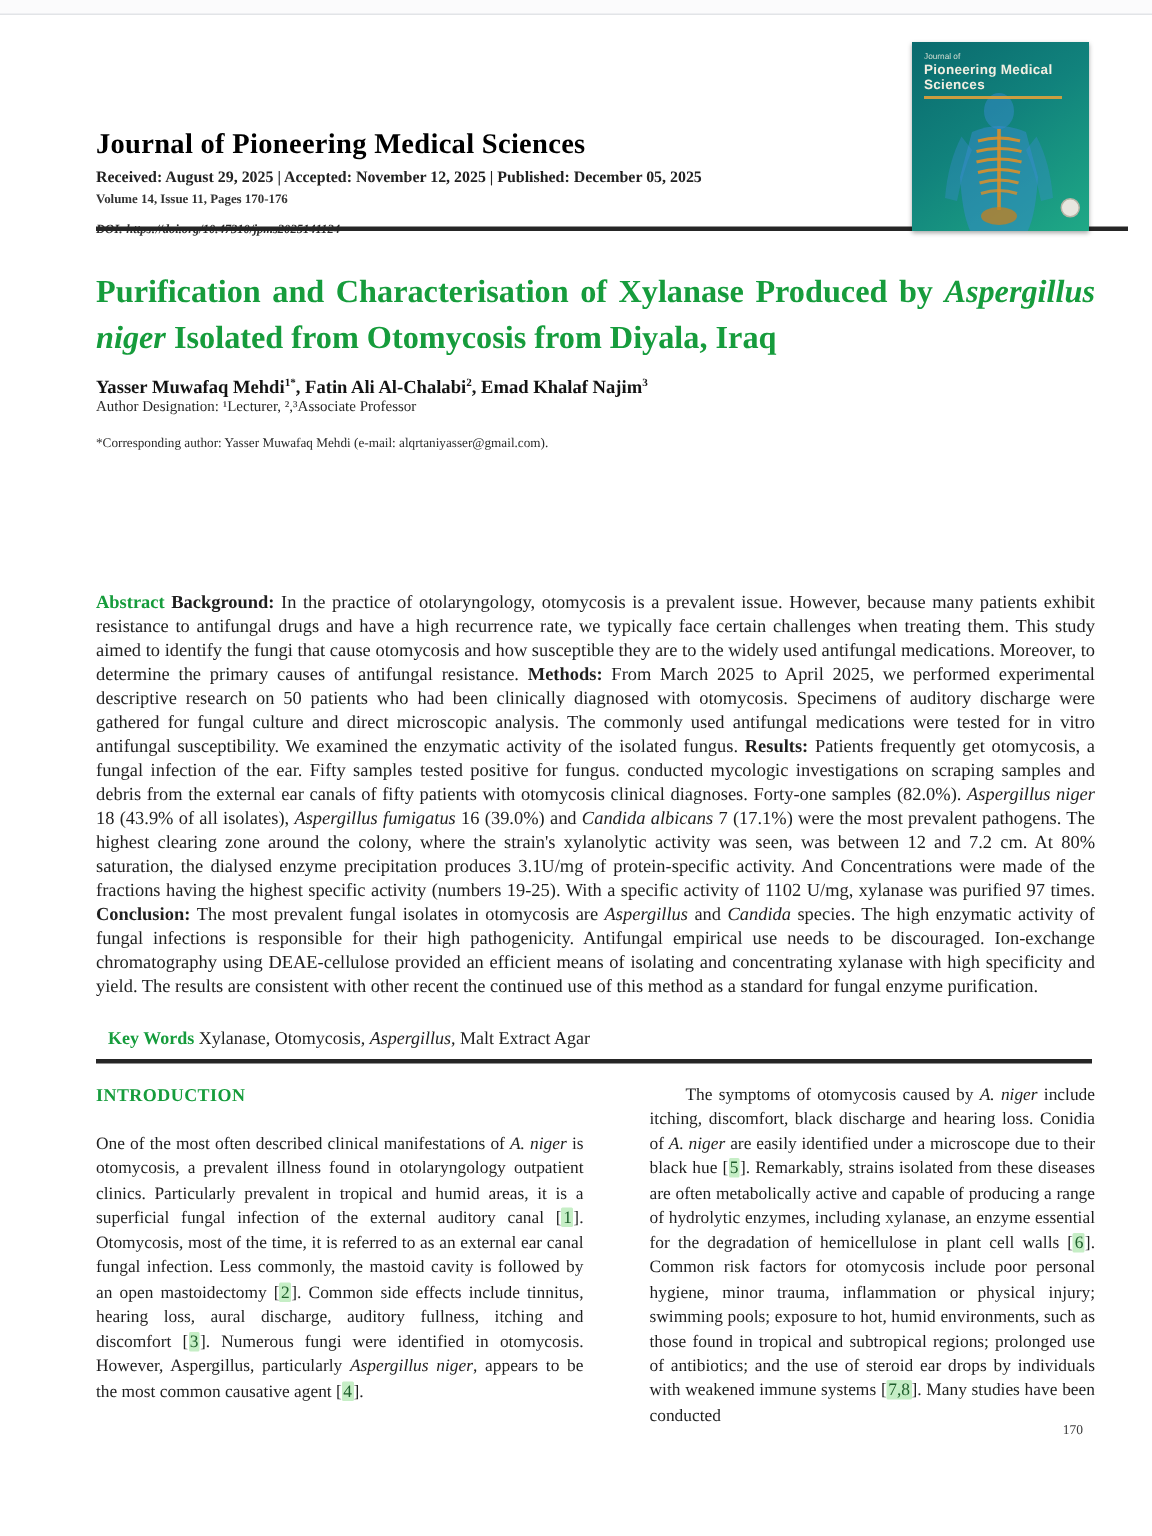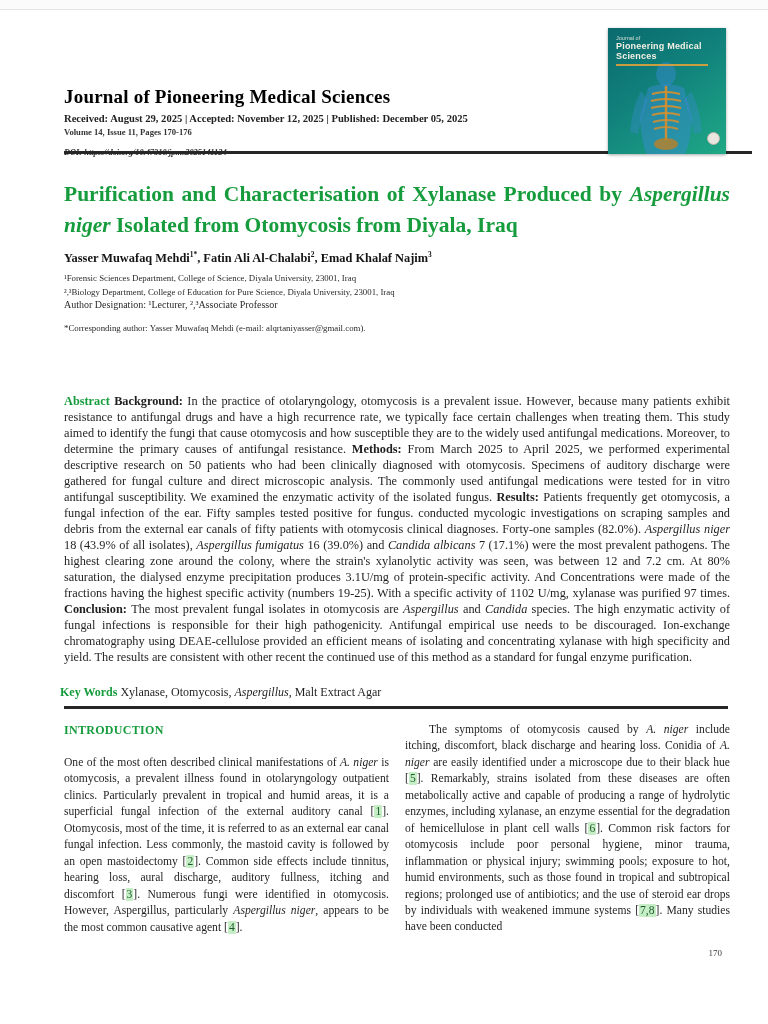--- a/index.html
+++ b/index.html
@@ -55,32 +55,32 @@
   .affils{margin-top:5px;font-size:8.8px;line-height:1.6;color:#2a2a2a;}
   .designation{font-size:10px;color:#2a2a2a;}
   .corresponding{margin-top:13px;font-size:8.8px;color:#2a2a2a;}
   .license{margin-top:13px;font-size:8.8px;line-height:1.55;color:#2a2a2a;width:478px;}
   
   .abstract{
     position:absolute;left:64px;top:394px;width:666px;
     font-size:12.3px;line-height:1.3;text-align:justify;color:#1f1f1f;
   }
   .keywords{
-    position:absolute;left:60px;top:685px;width:666px;
+    position:absolute;left:72px;top:685px;width:666px;
     font-size:12px;color:#1f1f1f;
   }
   .section-divider{position:absolute;left:64px;right:40px;top:706px;height:2.5px;background:#262626;}
   
   .columns{
     position:absolute;left:64px;top:722px;width:666px;
     display:flex;gap:16px;
   }
   .col{width:325px;font-size:11.6px;line-height:1.42;text-align:justify;color:#1f1f1f;}
   .intro-heading{font-size:12px;font-weight:bold;color:var(--green);letter-spacing:.3px;margin-bottom:16px;}
-  .col-right p{text-indent:24px;}
+  .col-right p{text-indent:24px;margin-left:28px;}
   
   .rt-b{font-weight:bold;}
   .rt-i{font-style:italic;}
   .rt-gb{font-weight:bold;color:var(--green);}
   .rt-sup{vertical-align:super;font-size:.6em;font-weight:bold;}
   .rt-cite{background:#c6eec6;color:#1d5c2a;padding:0 1px;border-radius:1px;}
   
   .page-number{position:absolute;right:46px;top:948px;font-size:9px;color:#3a3a3a;}
 </style>
 </head>
@@ -117,24 +117,20 @@
     <div class="cover-main">Sciences</div>
     <div class="cover-bar"></div>
   </div>
   <div class="cover-badge"></div>
 </div>
 
 <h1 class="article-title"><span class="rt-n">Purification and Characterisation of Xylanase Produced by </span><span class="rt-i">Aspergillus niger</span><span class="rt-n"> Isolated from Otomycosis from Diyala, Iraq</span></h1>
 
 <div class="authors-block">
   <div class="authors-line"><span class="rt-n">Yasser Muwafaq Mehdi</span><span class="rt-sup">1*</span><span class="rt-n">, Fatin Ali Al-Chalabi</span><span class="rt-sup">2</span><span class="rt-n">, Emad Khalaf Najim</span><span class="rt-sup">3</span></div>
-  <div class="affils">
-    <div>¹Forensic Sciences Department, College of Science, Diyala University, 23001, Iraq</div>
-    <div>²,³Biology Department, College of Education for Pure Science, Diyala University, 23001, Iraq</div>
-  </div>
   <div class="designation">Author Designation: ¹Lecturer, ²,³Associate Professor</div>
   <div class="corresponding">*Corresponding author: Yasser Muwafaq Mehdi (e-mail: alqrtaniyasser@gmail.com).</div>
 </div>
 
 <p class="abstract"><span class="rt-gb">Abstract </span><span class="rt-b">Background: </span><span class="rt-n">In the practice of otolaryngology, otomycosis is a prevalent issue. However, because many patients exhibit resistance to antifungal drugs and have a high recurrence rate, we typically face certain challenges when treating them. This study aimed to identify the fungi that cause otomycosis and how susceptible they are to the widely used antifungal medications. Moreover, to determine the primary causes of antifungal resistance. </span><span class="rt-b">Methods: </span><span class="rt-n">From March 2025 to April 2025, we performed experimental descriptive research on 50 patients who had been clinically diagnosed with otomycosis. Specimens of auditory discharge were gathered for fungal culture and direct microscopic analysis. The commonly used antifungal medications were tested for in vitro antifungal susceptibility. We examined the enzymatic activity of the isolated fungus. </span><span class="rt-b">Results: </span><span class="rt-n">Patients frequently get otomycosis, a fungal infection of the ear. Fifty samples tested positive for fungus. conducted mycologic investigations on scraping samples and debris from the external ear canals of fifty patients with otomycosis clinical diagnoses. Forty-one samples (82.0%). </span><span class="rt-i">Aspergillus niger</span><span class="rt-n"> 18 (43.9% of all isolates), </span><span class="rt-i">Aspergillus fumigatus</span><span class="rt-n"> 16 (39.0%) and </span><span class="rt-i">Candida albicans</span><span class="rt-n"> 7 (17.1%) were the most prevalent pathogens. The highest clearing zone around the colony, where the strain's xylanolytic activity was seen, was between 12 and 7.2 cm. At 80% saturation, the dialysed enzyme precipitation produces 3.1U/mg of protein-specific activity. And Concentrations were made of the fractions having the highest specific activity (numbers 19-25). With a specific activity of 1102 U/mg, xylanase was purified 97 times. </span><span class="rt-b">Conclusion: </span><span class="rt-n">The most prevalent fungal isolates in otomycosis are </span><span class="rt-i">Aspergillus</span><span class="rt-n"> and </span><span class="rt-i">Candida</span><span class="rt-n"> species. The high enzymatic activity of fungal infections is responsible for their high pathogenicity. Antifungal empirical use needs to be discouraged. Ion-exchange chromatography using DEAE-cellulose provided an efficient means of isolating and concentrating xylanase with high specificity and yield. The results are consistent with other recent the continued use of this method as a standard for fungal enzyme purification.</span></p>
 
 <p class="keywords"><span class="rt-gb">Key Words </span><span class="rt-n">Xylanase, Otomycosis, </span><span class="rt-i">Aspergillus</span><span class="rt-n">, Malt Extract Agar</span></p>
 
 <div class="section-divider"></div>
 

